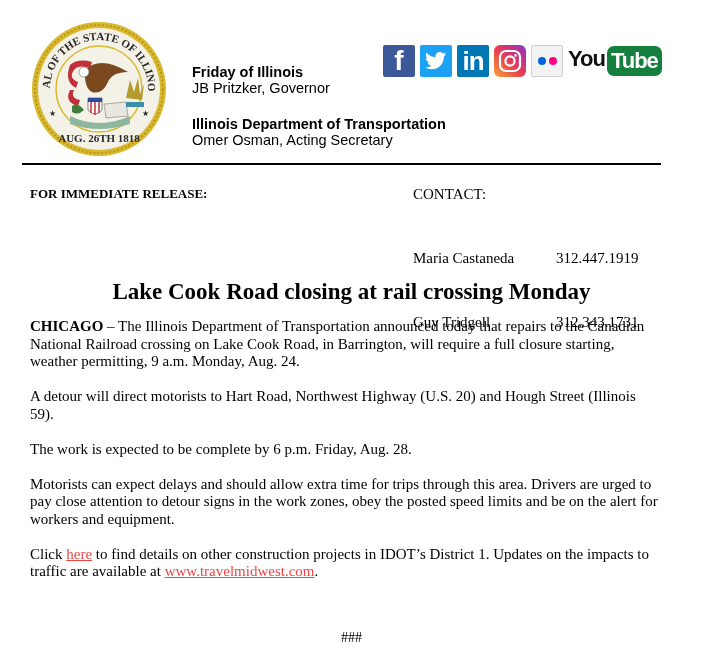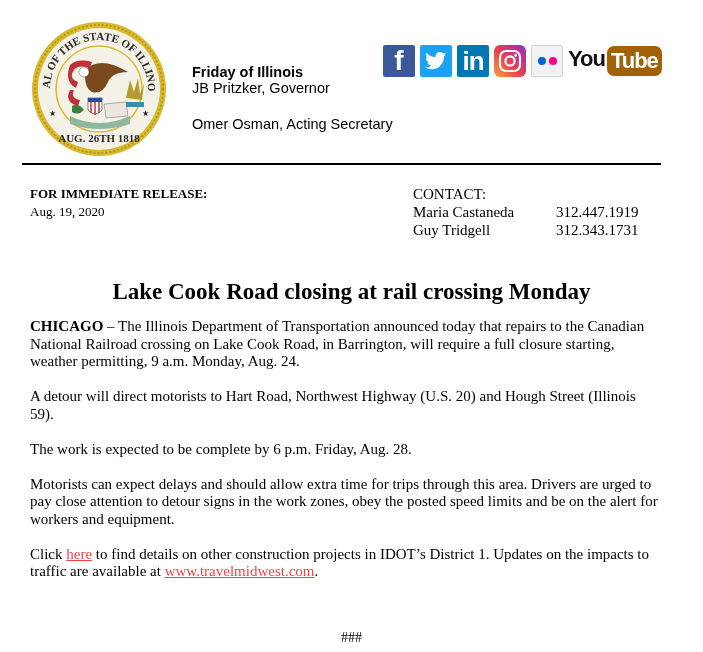--- a/index.html
+++ b/index.html
@@ -15,30 +15,30 @@
   .soc { width: 32px; height: 32px; display: flex; align-items: center; justify-content: center; color: #fff; font-family: "Liberation Sans", sans-serif; font-weight: bold; border-radius: 2px; }
   .fb { background: #3b5998; font-size: 28px; }
   .tw { background: #1da1f2; }
   .li { background: #0077b5; font-size: 26px; letter-spacing: -1px; }
   .ig { background: linear-gradient(45deg, #f9a33a 0%, #e8414c 45%, #c2308f 75%, #7b3fc4 100%); border-radius: 6px; }
   .fl { background: #f2f2f2; border: 1px solid #cfcfcf; width: 30px; height: 30px; gap: 3px; }
   .fl .d1 { width: 8px; height: 8px; border-radius: 50%; background: #0063dc; }
   .fl .d2 { width: 8px; height: 8px; border-radius: 50%; background: #ff0084; }
   .yt { display: flex; align-items: flex-start; font-family: "Liberation Sans", sans-serif; font-weight: bold; font-size: 22px; letter-spacing: -1px; }
   .yt .you { color: #111; margin-right: 2px; }
-  .yt .tube { background: #a16207; color: #fff; border-radius: 7px; padding: 0 4px; height: 30px; line-height: 30px; }
+  .yt .tube { background: #15803d; color: #fff; border-radius: 7px; padding: 0 4px; height: 30px; line-height: 30px; }
 
   .rule { position: absolute; left: 22px; top: 163px; width: 639px; height: 2px; background: #000; }
 
   .release { position: absolute; left: 30px; top: 185px; font-family: "Liberation Serif", serif; font-size: 13px; line-height: 18px; }
   .release .lbl { font-weight: bold; }
 
   .contact { position: absolute; left: 413px; top: 185px; font-family: "Liberation Serif", serif; font-size: 15px; line-height: 18px; }
   .contact .lbl { font-weight: normal; }
-  .contact .row { display: flex; }
+  .contact .row { display: flex; margin-top: 46px; }
   .contact .name { width: 143px; }
 
   .headline { position: absolute; left: 0; width: 703px; top: 279px; text-align: center; font-family: "Liberation Serif", serif; font-weight: bold; font-size: 23px; line-height: 26px; }
 
   .body { position: absolute; left: 30px; top: 318px; width: 630px; font-family: Liberation Serif, serif; font-size: 15px; line-height: 17.5px; }
   .body p { margin: 0 0 17.5px 0; }
   .body a { color: #ef4444; text-decoration: underline; }
   .body .dateline { font-weight: bold; }
 
   .end { position: absolute; left: 0; width: 703px; top: 630px; text-align: center; font-family: "Liberation Serif", serif; font-size: 14px; }
@@ -82,20 +82,21 @@
 
     <path d="M40 96 Q69 110 100 96 L100 104 Q69 114 40 104 Z" fill="#8fb7a0"></path>
     <path d="M42 86 Q48 82 54 90 Q48 96 42 92 Z" fill="#3e7d3a"></path>
   </svg>
 </div>
 
 <div class="org">
   <div class="bold">Friday of Illinois</div>
   <div>JB Pritzker, Governor</div>
   <div class="gap"></div>
+  <div class="bold">Illinois Department of Transportation</div>
   <div>Omer Osman, Acting Secretary</div>
 </div>
 
 <div class="social">
   <div class="soc fb">
       <span>f</span>
     </div>
   <div class="soc tw">
     <svg width="22" height="18" viewBox="0 0 24 20">
       <path fill="#fff" d="M23.6 2.4c-.9.4-1.8.6-2.8.8 1-.6 1.8-1.6 2.1-2.7-1 .6-2 1-3.1 1.2C18.9.6 17.6 0 16.2 0c-2.7 0-4.8 2.2-4.8 4.8 0 .4 0 .8.1 1.1C7.4 5.7 3.8 3.8 1.4.9c-.4.7-.7 1.6-.7 2.4 0 1.7.9 3.2 2.2 4-.8 0-1.5-.2-2.2-.6v.1c0 2.3 1.7 4.3 3.9 4.7-.4.1-.8.2-1.3.2-.3 0-.6 0-.9-.1.6 1.9 2.4 3.3 4.5 3.4-1.7 1.3-3.8 2.1-6 2.1-.4 0-.8 0-1.2-.1 2.2 1.4 4.7 2.2 7.4 2.2 8.9 0 13.7-7.4 13.7-13.7v-.6c1-.7 1.8-1.5 2.4-2.5z"></path>
@@ -118,21 +119,20 @@
   <div class="yt">
     <span class="you">You</span>
     <span class="tube">Tube</span>
   </div>
 </div>
 
 <div class="rule"></div>
 
 <div class="release">
   <div class="lbl">FOR IMMEDIATE RELEASE:</div>
-  <div>Aug. 19, 2020</div>
 </div>
 
 <div class="contact">
   <div class="lbl">CONTACT:</div>
   <div class="row">
     <span class="name">Maria Castaneda</span>
     <span>312.447.1919</span>
   </div>
   <div class="row">
     <span class="name">Guy Tridgell</span>

